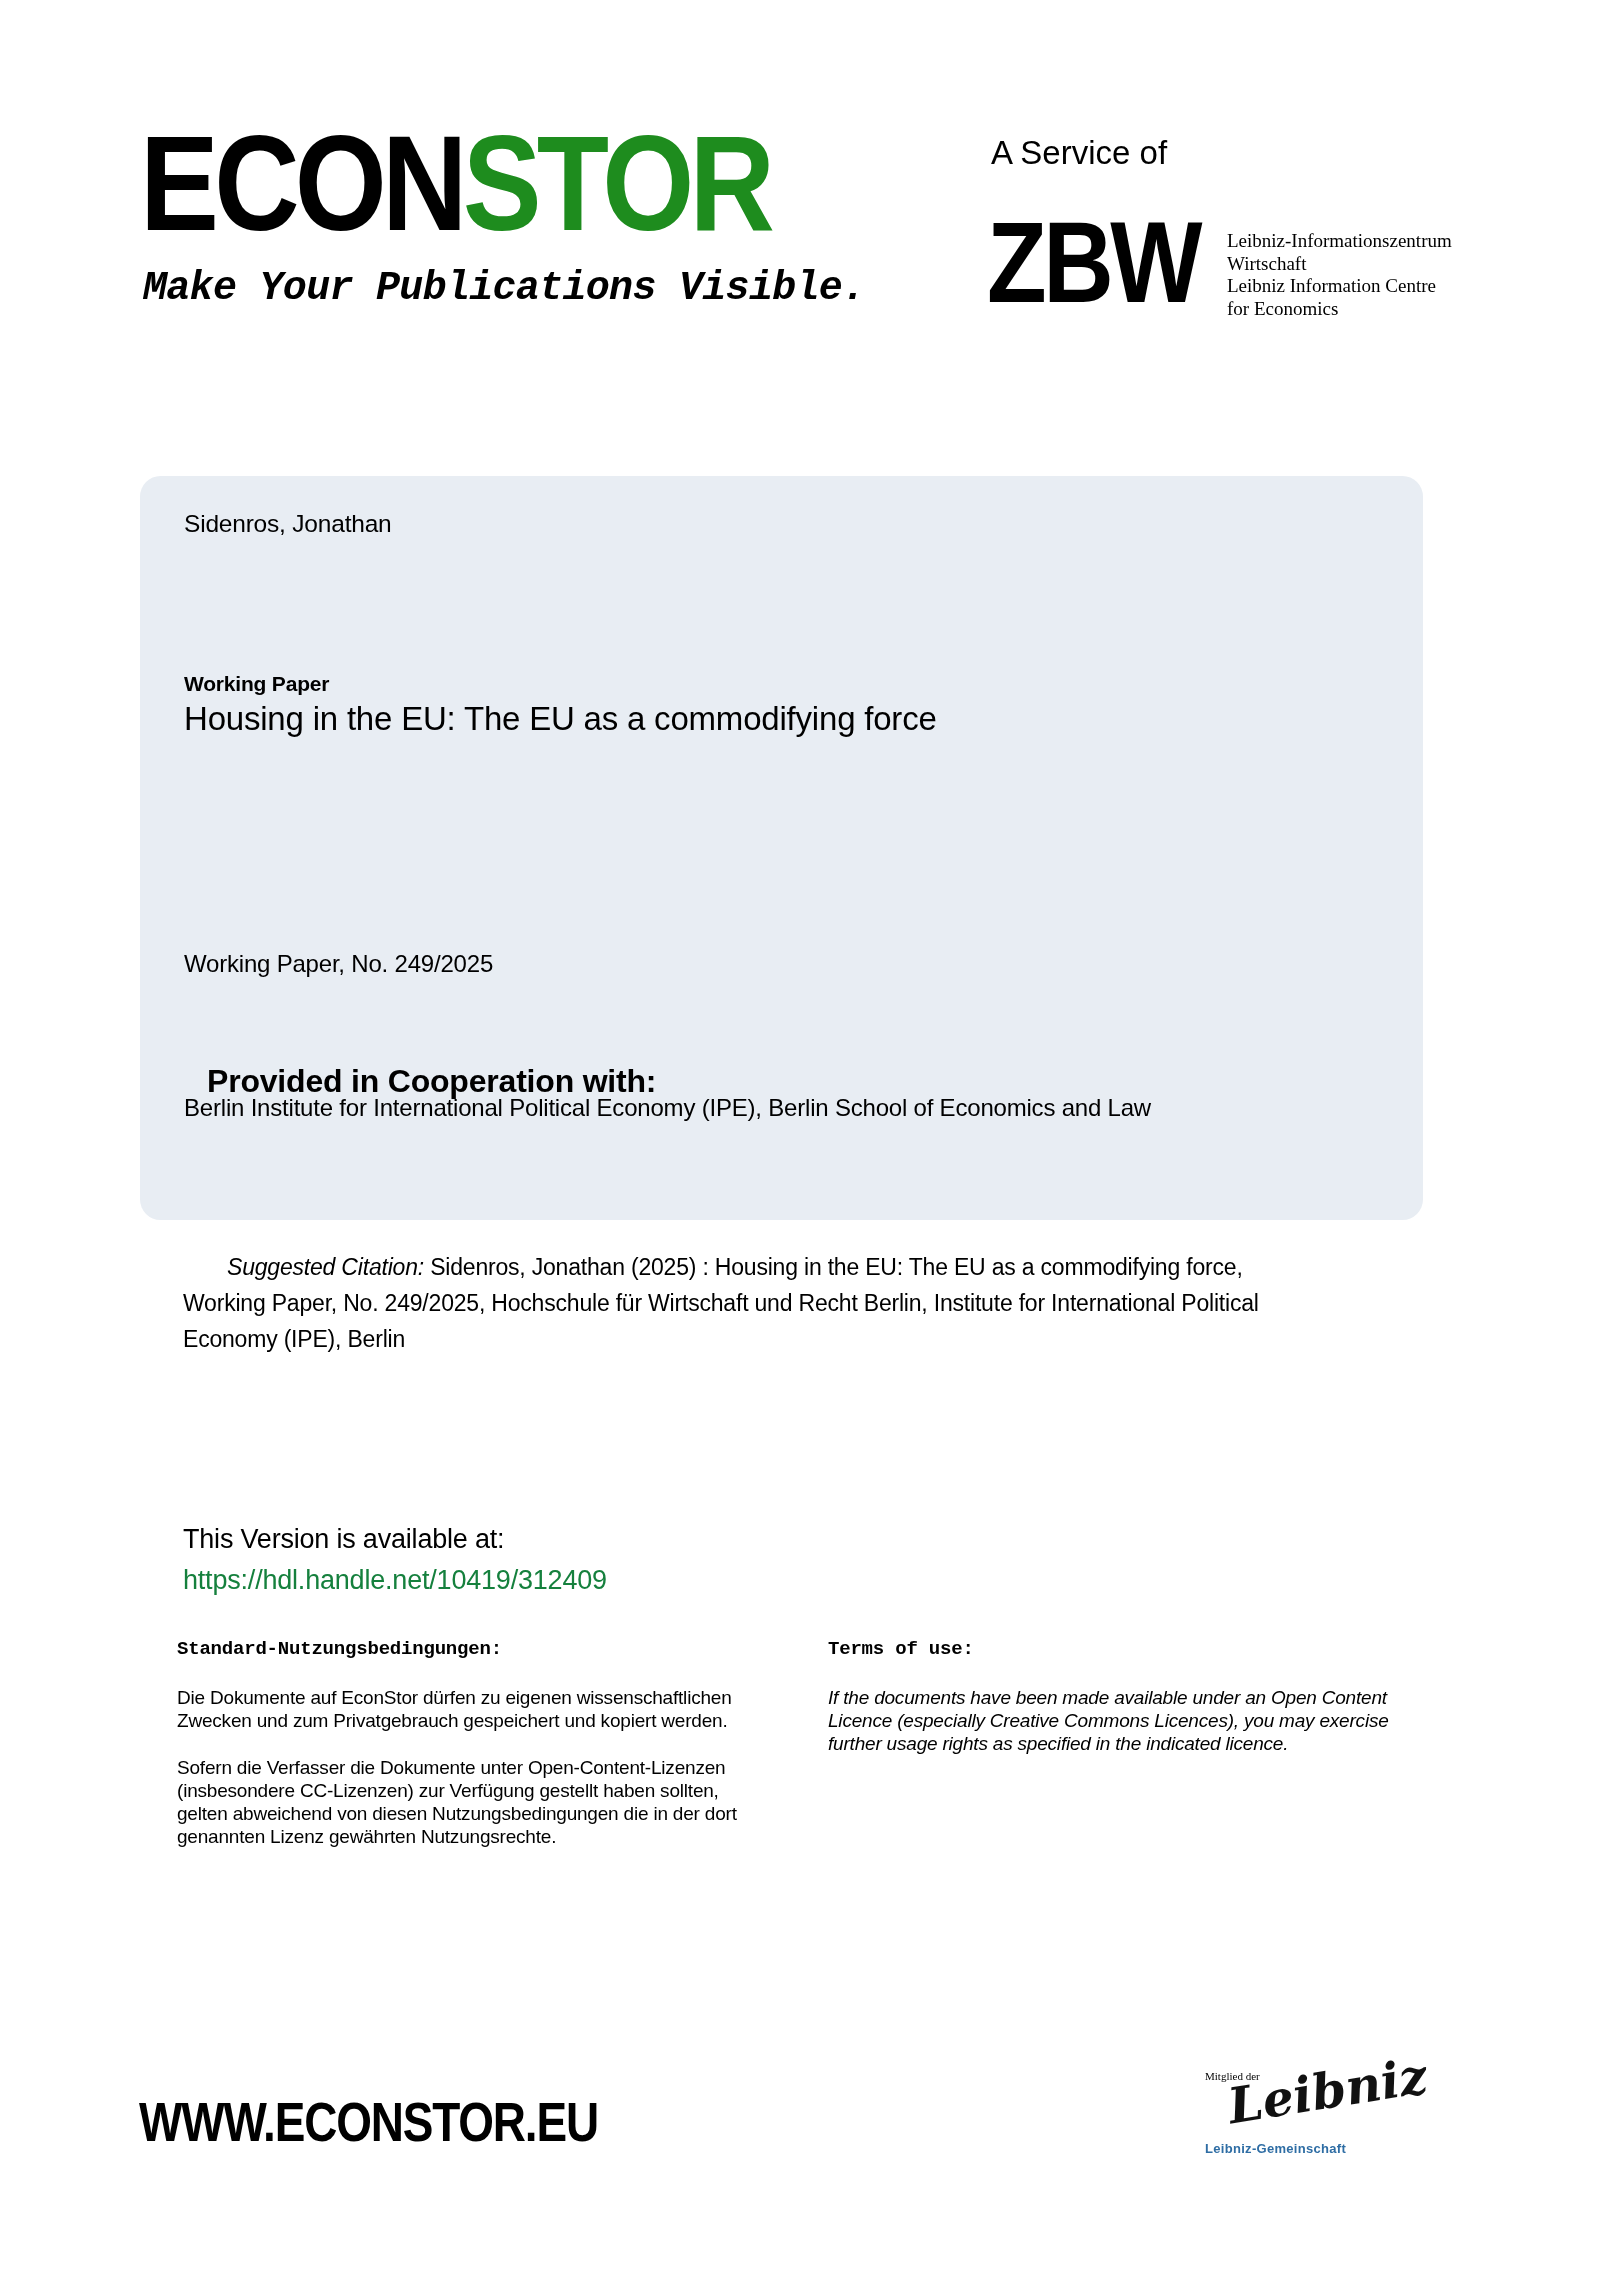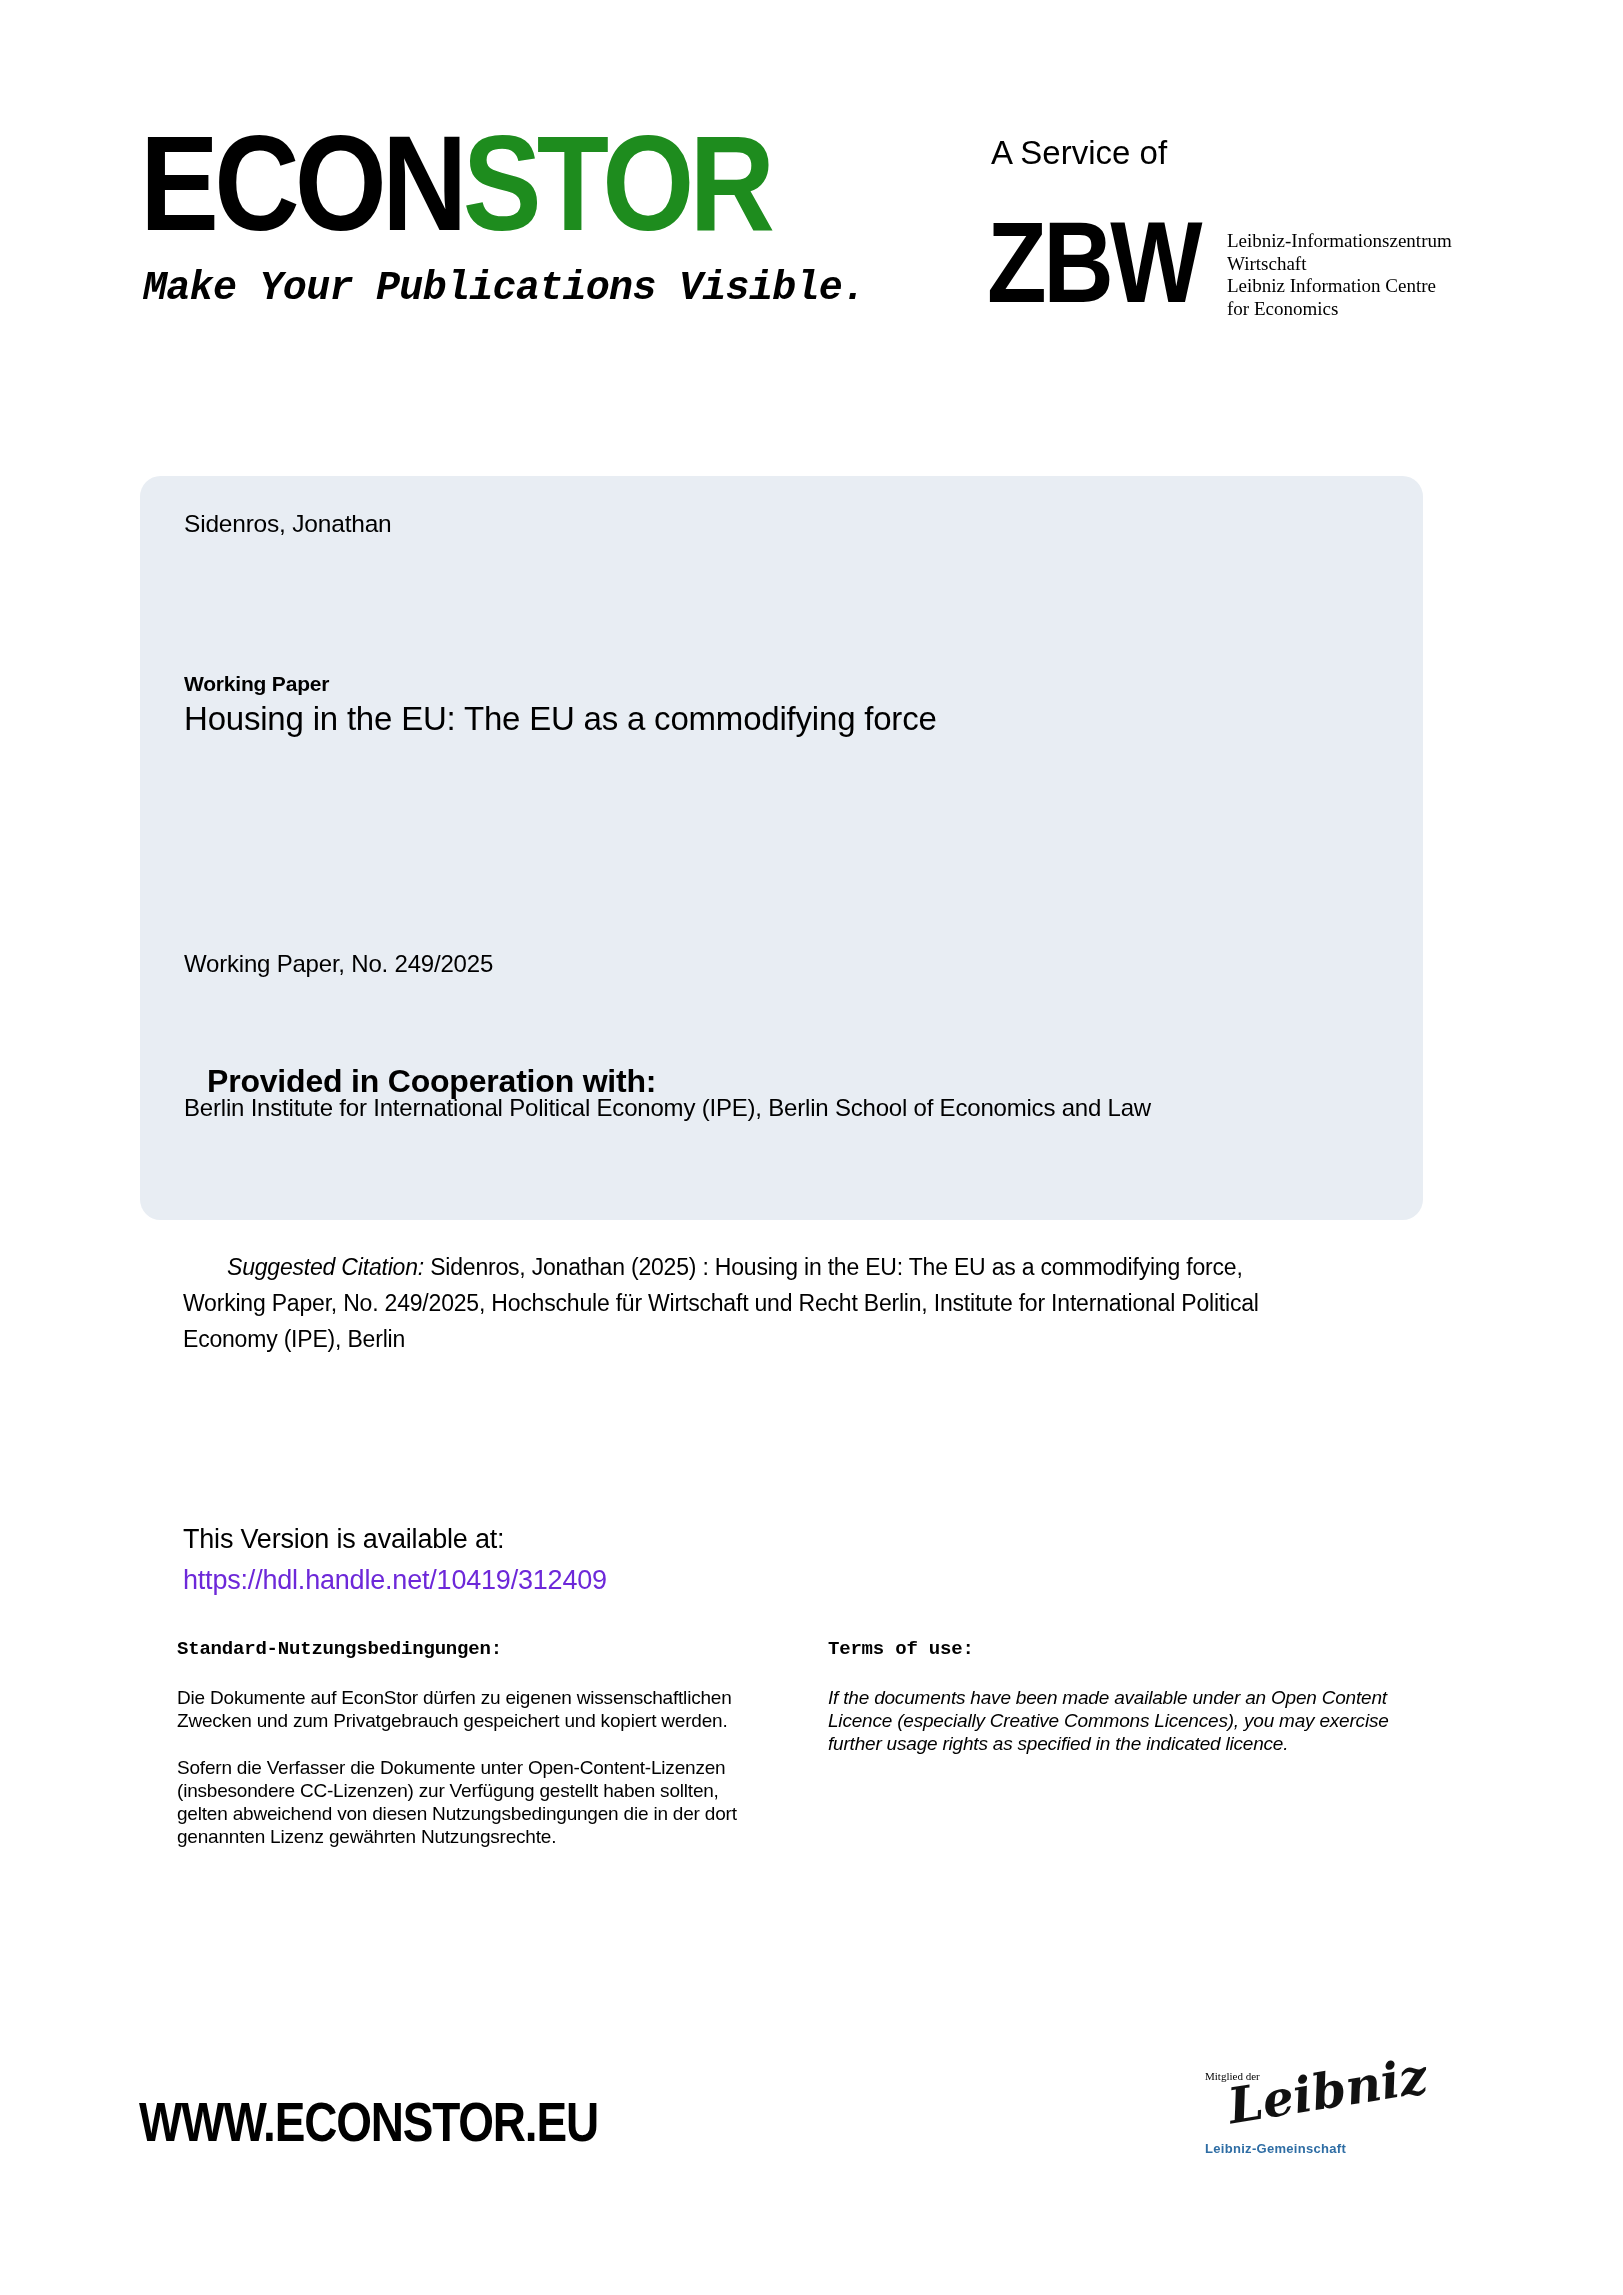--- a/index.html
+++ b/index.html
@@ -26,21 +26,21 @@
   .ib-type{left:44px;top:196px;font-size:21px;font-weight:700;}
   .ib-title{left:44px;top:224px;font-size:33px;letter-spacing:-0.7px;}
   .ib-series{left:44px;top:474px;font-size:24px;}
   .ib-coop-label{left:44px;top:587px;font-size:32px;font-weight:700;margin-left:23px;}
   .ib-coop-text{left:44px;top:618px;font-size:24px;}
 
   
   .citation{left:183px;top:1249px;width:1118px;font-size:23px;line-height:36px;letter-spacing:-0.2px;}
   .citation .lbl{font-style:italic;margin-left:44px;}
   .version{left:183px;top:1519px;font-size:27px;line-height:41px;letter-spacing:-0.2px;}
-  .version a{color:#6d28d9;text-decoration:none;}
+  .version a{color:#15803d;text-decoration:none;}
 
   
   .terms{font-size:19px;line-height:23px;letter-spacing:-0.2px;}
   .terms-left{left:177px;top:1638px;width:579px;}
   .terms-right{left:828px;top:1638px;width:573px;}
   .terms .hd{font-size:19px;font-weight:700;line-height:23px;margin:0;font-family:Liberation Mono, monospace;}
   .terms p{margin:24.5px 0 0 0;}
   .terms-right p{font-style:italic;}
 
   

